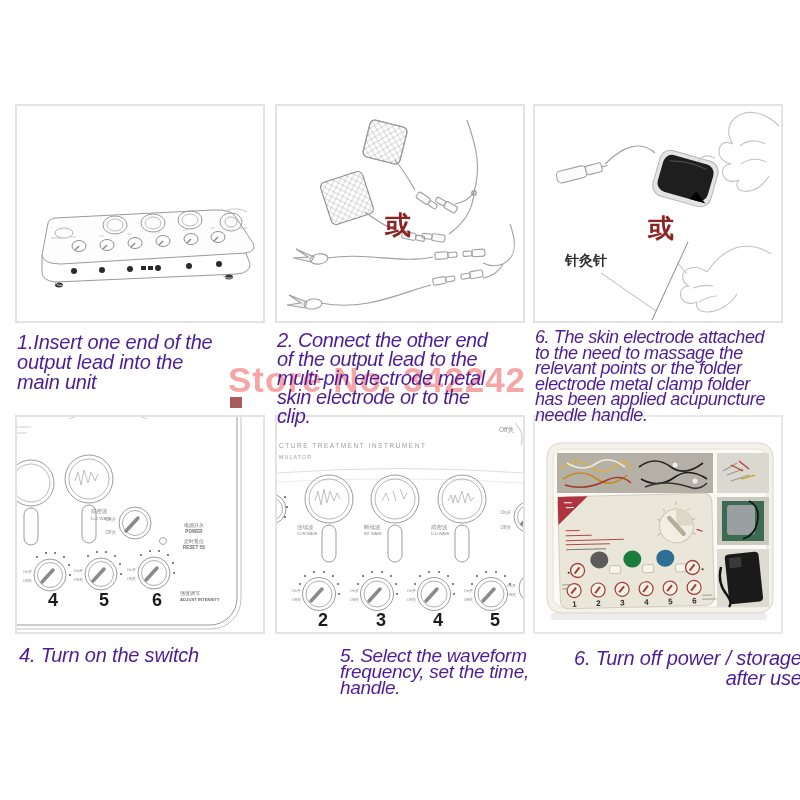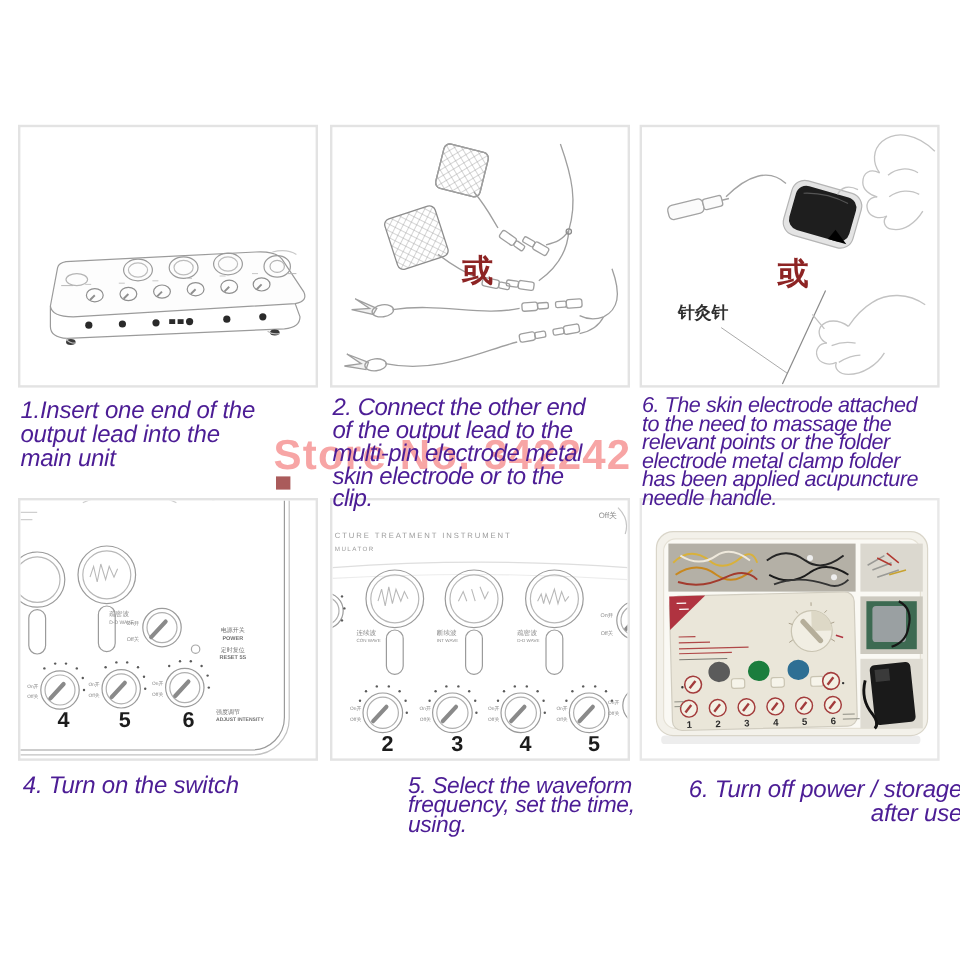--- a/index.html
+++ b/index.html
@@ -563,21 +563,21 @@
     <div class="ln">needle handle.</div>
   </div>
 
   <div class="caption cap-a" style="left:19px;top:645px;">
     <div class="ln">4. Turn on the switch</div>
   </div>
 
   <div class="caption cap-e" style="left:292px;top:648px;margin-left:48px;">
     <div class="ln">5. Select the waveform</div>
     <div class="ln">frequency, set the time,</div>
-    <div class="ln">using.</div>
+    <div class="ln">handle.</div>
   </div>
 
   <div class="caption cap-a" style="left:535px;top:648px;margin-left:39px;">
     <div class="ln">6. Turn off power / storage</div>
     <div class="ln indent">after use</div>
   </div>
 
 </div>
 
 </body></html>

